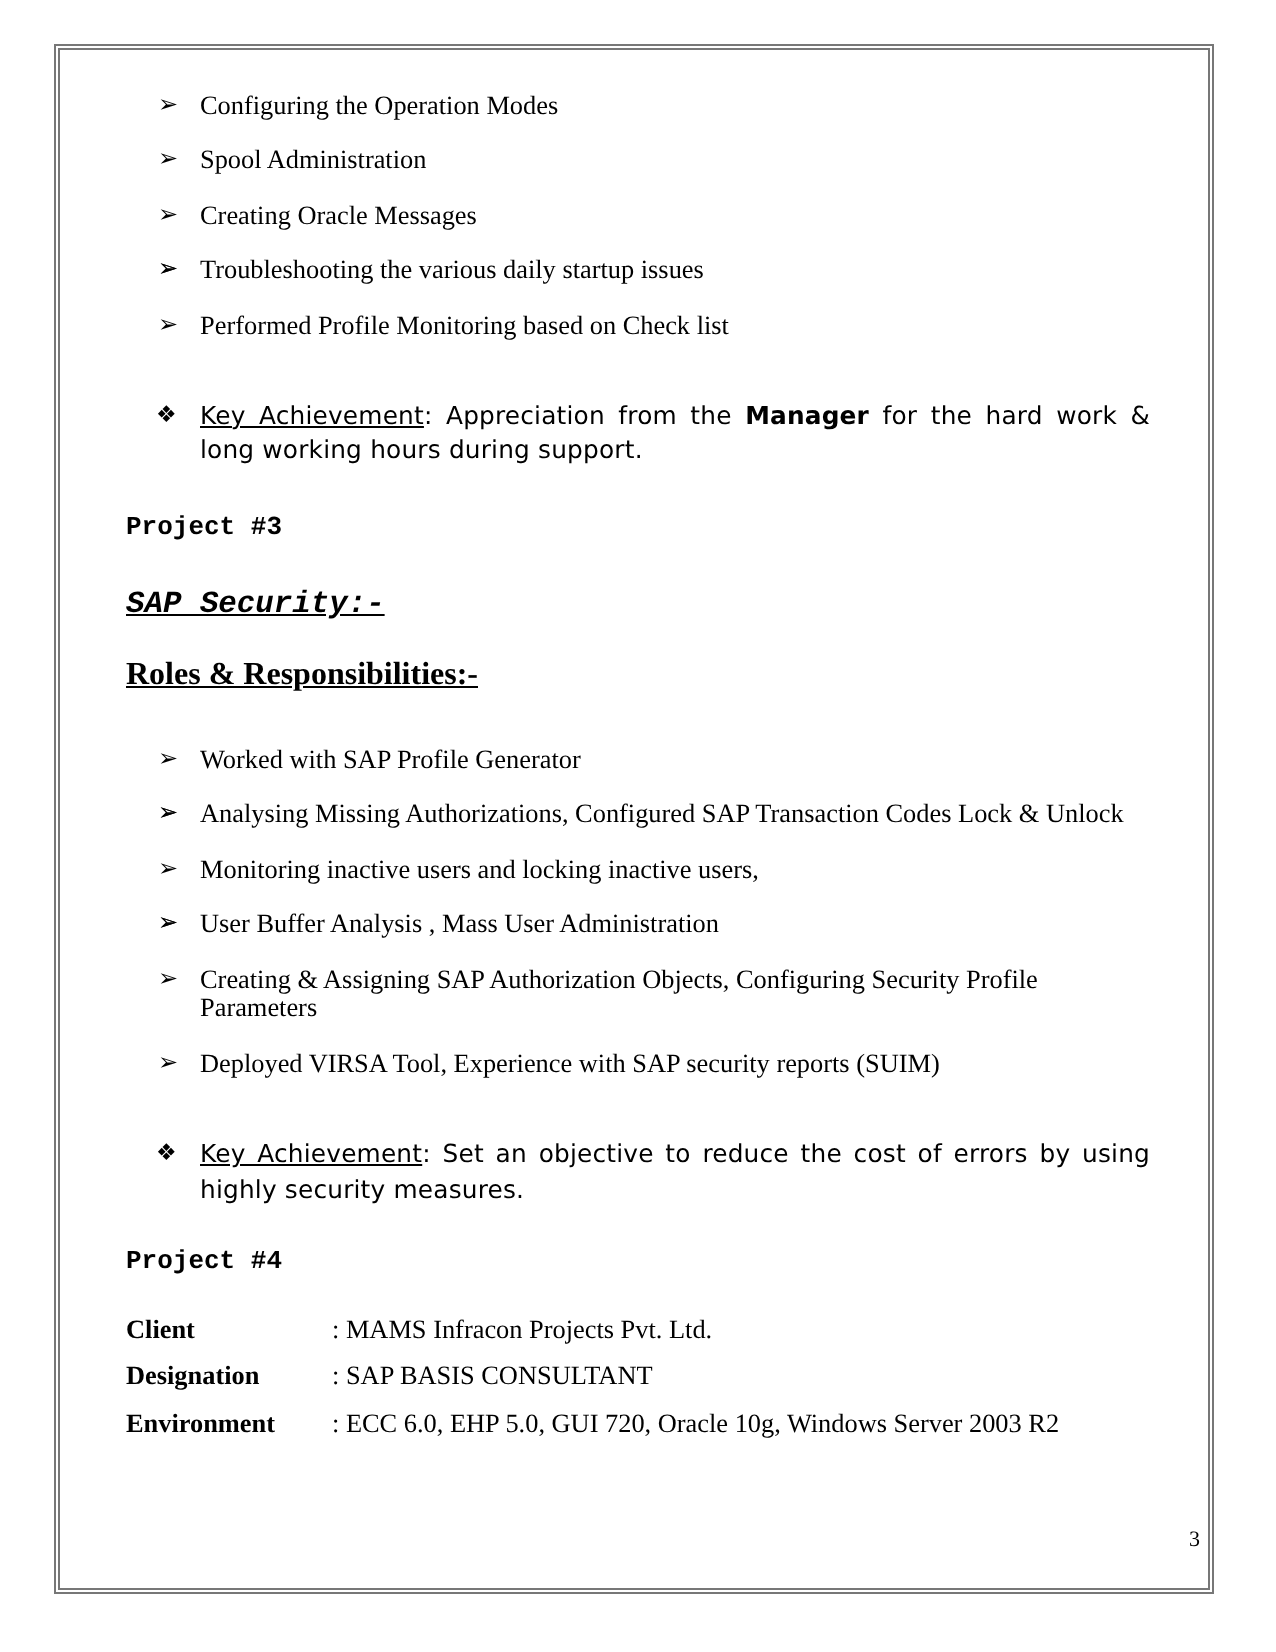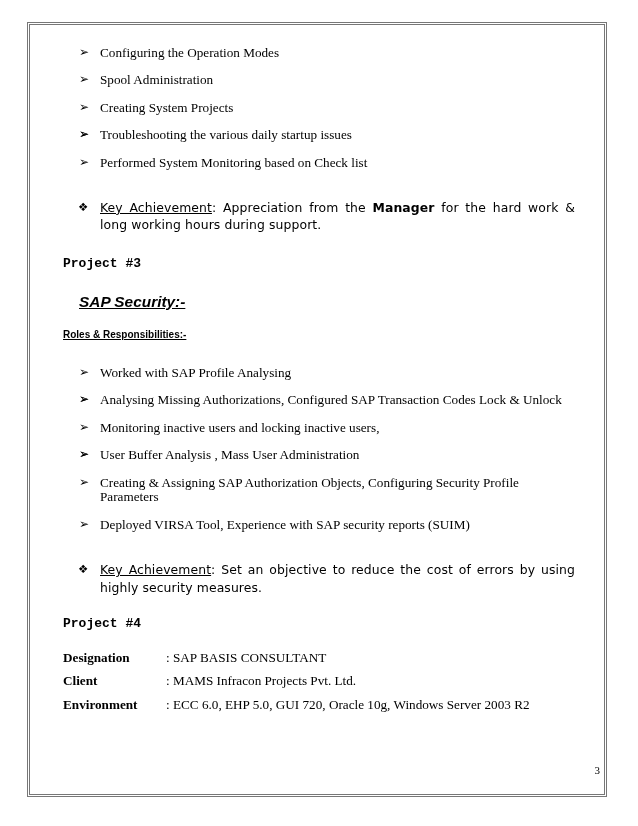--- a/index.html
+++ b/index.html
@@ -83,28 +83,27 @@
   .project-head {
     font-weight: bold;
     font-size: 13px;
     font-family: Liberation Mono, monospace;
   }
   .section-title {
     font-weight: bold;
     font-style: italic;
     text-decoration: underline;
     font-size: 15.4px;
-    font-family: Liberation Sans, sans-serif;
-    margin-left: 16px;
+    font-family: Liberation Mono, monospace;
   }
   .sub-title {
     font-weight: bold;
     text-decoration: underline;
-    font-size: 10px;
-    font-family: Liberation Sans, sans-serif;
+    font-size: 16px;
+    font-family: Liberation Serif, serif;
   }
 
   
   .details {
     border-collapse: collapse;
     width: 100%;
     font-size: 13.2px;
     font-family: "Liberation Serif", serif;
   }
   .details td {
@@ -147,32 +146,32 @@
       <li class="arrow-item">
         <span class="bullet">➢</span>
         <span>Configuring the Operation Modes</span>
       </li>
       <li class="arrow-item">
         <span class="bullet">➢</span>
         <span>Spool Administration</span>
       </li>
       <li class="arrow-item">
         <span class="bullet">➢</span>
-        <span>Creating System Projects</span>
+        <span>Creating Oracle Messages</span>
       </li>
       <li class="arrow-item">
         <span class="bullet">➢</span>
       </li>
       <li class="arrow-item">
         <span class="bullet">➢</span>
         <span>Troubleshooting the various daily startup issues</span>
       </li>
       <li class="arrow-item">
         <span class="bullet">➢</span>
-        <span>Performed System Monitoring based on Check list</span>
+        <span>Performed Profile Monitoring based on Check list</span>
       </li>
     </ul>
 
     <div class="sp-16"></div>
 
     <div class="ka-block">
       <span class="bullet">❖</span><span class="ka-label">Key Achievement</span><span>: Appreciation from the </span><span class="ka-bold">Manager</span><span> for the hard work &amp; long working hours during support.</span>
     </div>
 
     <div class="sp-22"></div>
@@ -185,21 +184,21 @@
 
     <div class="sp-18"></div>
 
     <div class="sub-title">Roles &amp; Responsibilities:-</div>
 
     <div class="sp-26"></div>
 
     <ul class="arrow-list">
       <li class="arrow-item">
         <span class="bullet">➢</span>
-        <span>Worked with SAP Profile Analysing</span>
+        <span>Worked with SAP Profile Generator</span>
       </li>
       <li class="arrow-item">
         <span class="bullet">➢</span>
       </li>
       <li class="arrow-item">
         <span class="bullet">➢</span>
         <span>Analysing Missing Authorizations, Configured SAP Transaction Codes Lock &amp; Unlock</span>
       </li>
       <li class="arrow-item">
         <span class="bullet">➢</span>
@@ -229,29 +228,29 @@
     </div>
 
     <div class="sp-20"></div>
 
     <div class="project-head">Project #4</div>
 
     <div class="sp-20"></div>
 
     <table class="details">
       <tbody>
+        <tr>
+          <td class="label">Client</td>
+          <td class="value">: MAMS Infracon Projects Pvt. Ltd.</td>
+        </tr>
         <tr>
           <td class="label">Designation</td>
           <td class="value">: SAP BASIS CONSULTANT</td>
         </tr>
         <tr>
-          <td class="label">Client</td>
-          <td class="value">: MAMS Infracon Projects Pvt. Ltd.</td>
-        </tr>
-        <tr>
           <td class="label">Environment</td>
           <td class="value">: ECC 6.0, EHP 5.0, GUI 720, Oracle 10g, Windows Server 2003 R2</td>
         </tr>
 
       </tbody>
     </table>
 
   </div>
 
   <div class="page-number">3</div>

